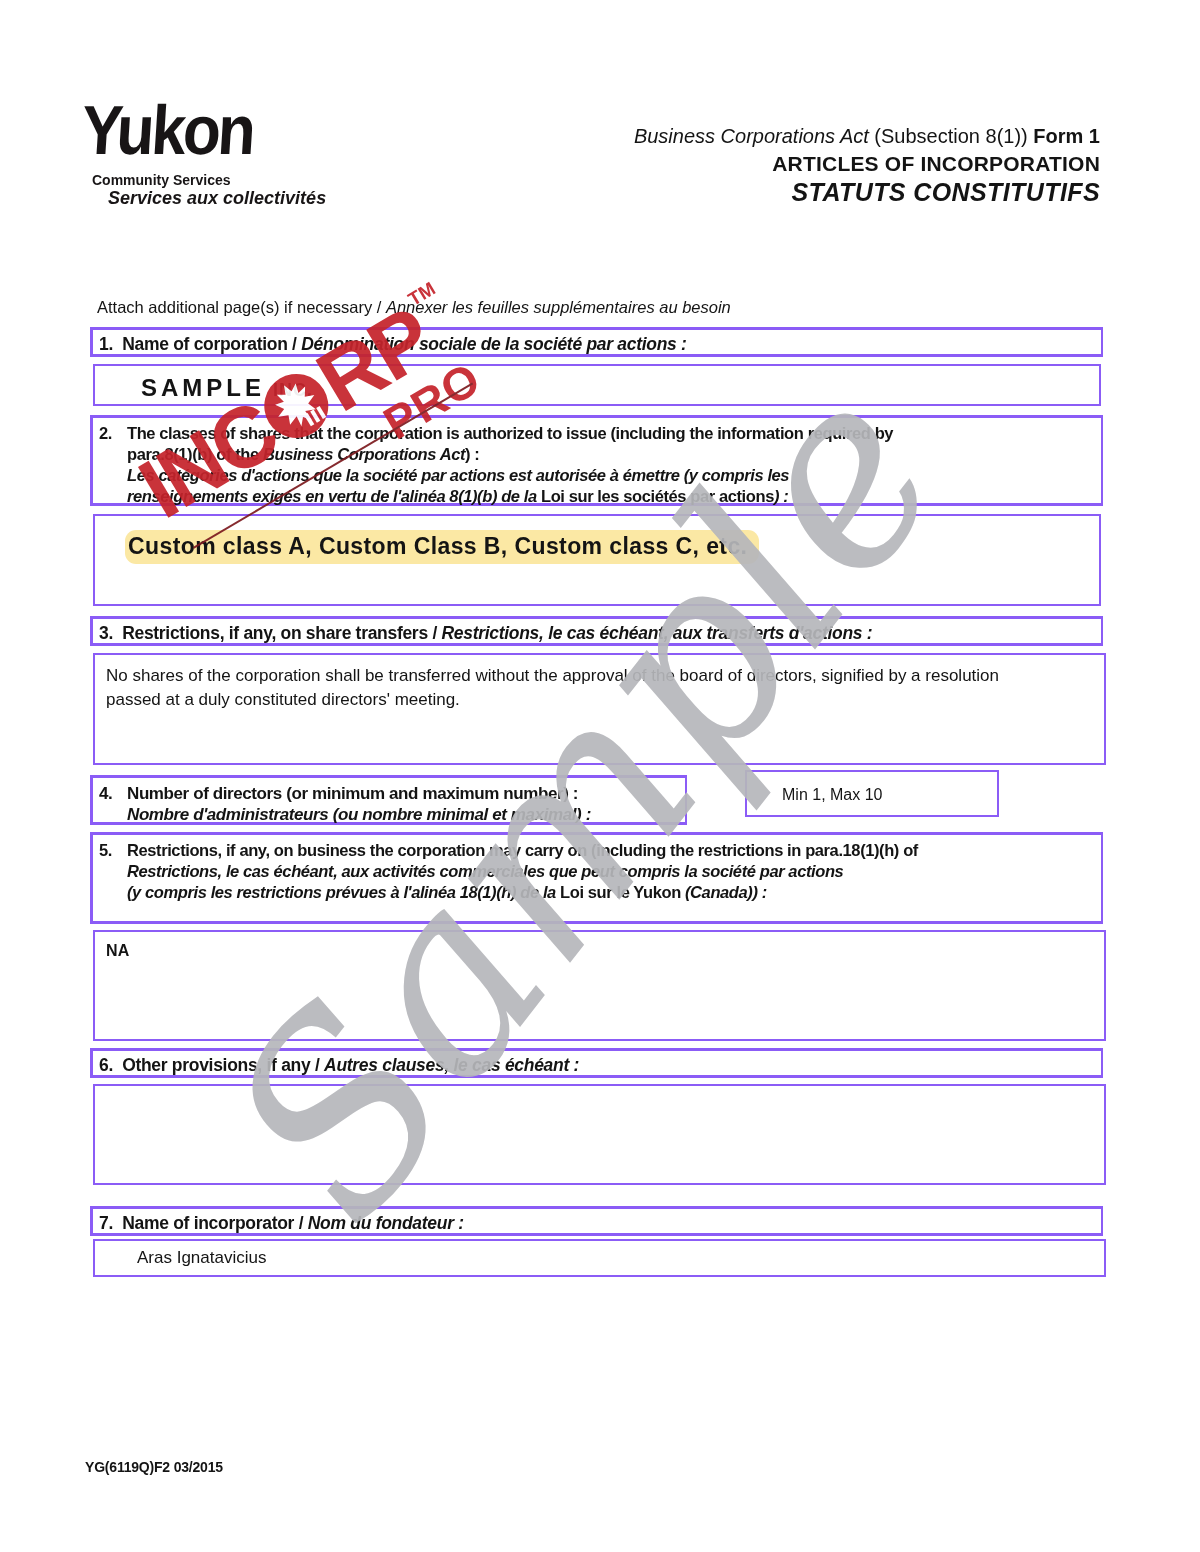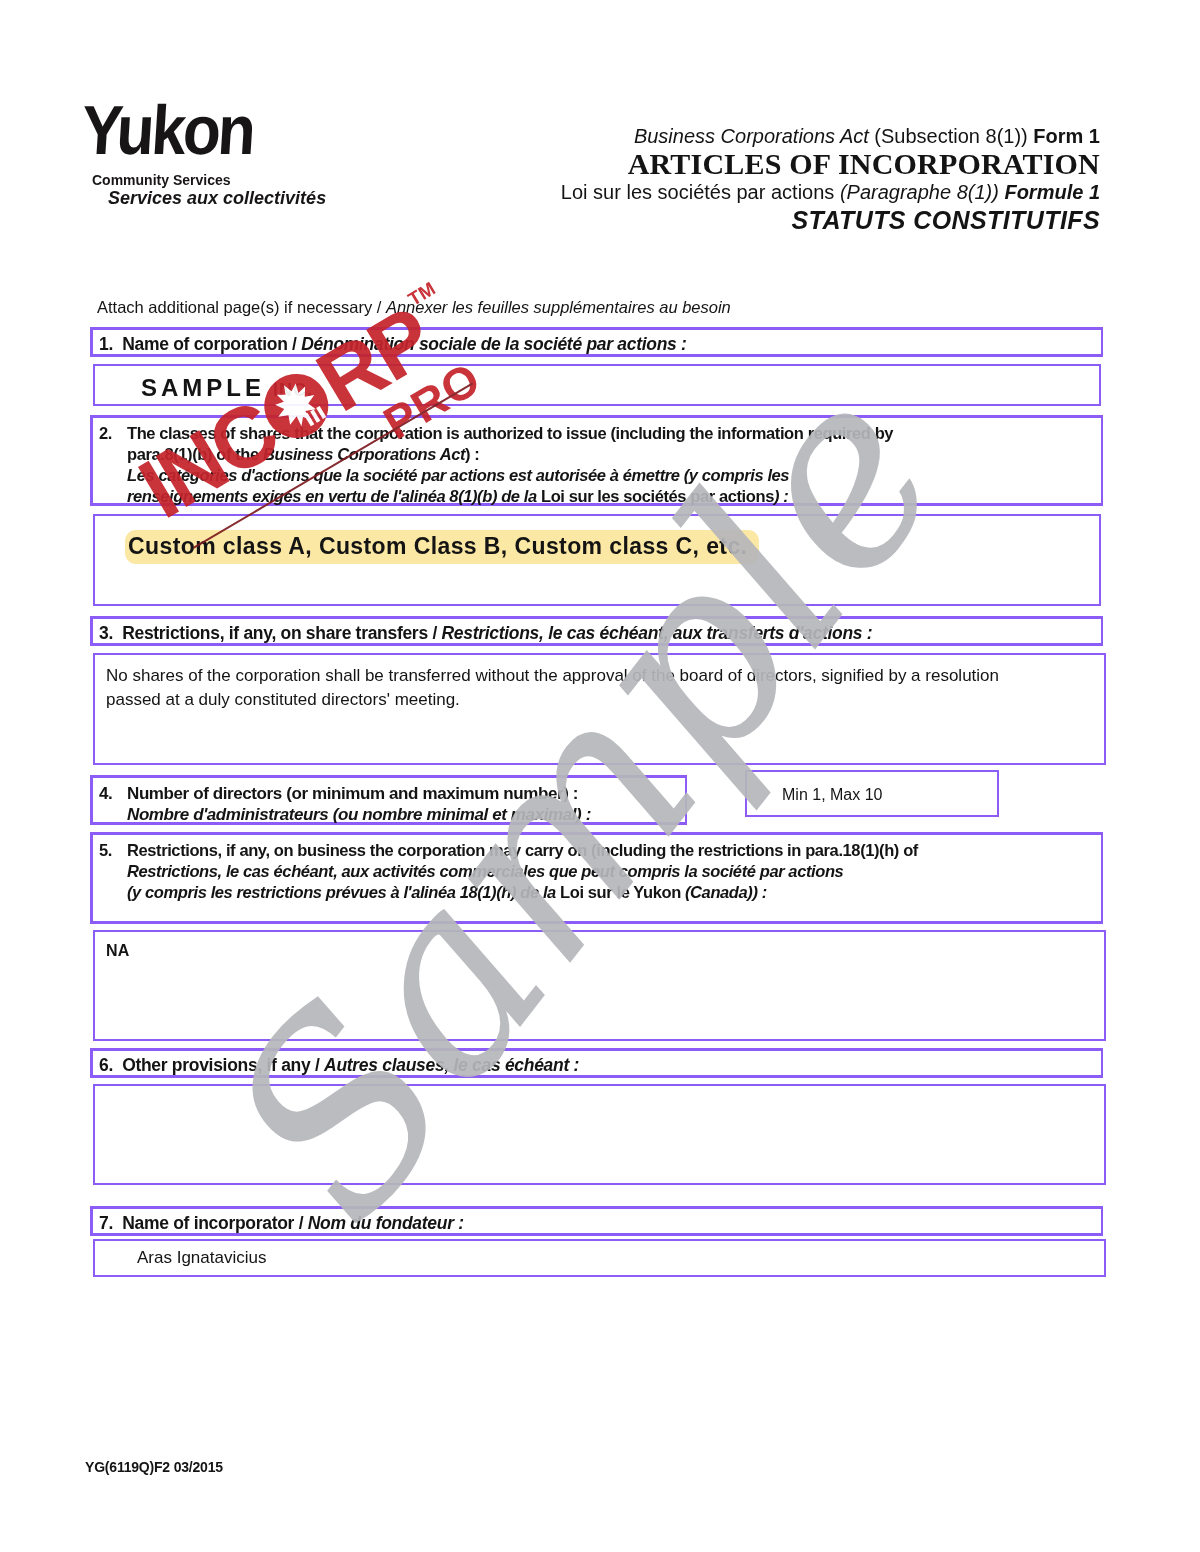--- a/index.html
+++ b/index.html
@@ -11,21 +11,21 @@
   .logo { position:absolute; left:84px; top:96px; }
   .logo-wordmark {
     font-weight:900; font-size:62px; letter-spacing:-3px; line-height:1;
     transform:scaleY(1.12) skewX(-4deg); transform-origin:left top; color:#181516;
   }
   .logo-dept-en { font-weight:bold; font-size:14px; margin-top:14px; margin-left:8px; color:#181516; }
   .logo-dept-fr { font-weight:bold; font-style:italic; font-size:18px; margin-left:24px; color:#181516; }
 
   .title-block { position:absolute; right:100px; top:122px; text-align:right; line-height:28px; white-space:nowrap; }
   .t-line1 { font-size:20px; }
-  .t-line2 { font-size:30px; font-weight:bold; letter-spacing:0.2px;font-family:Liberation Serif, serif; }
+  .t-line2 { font-size:21px; font-weight:bold; letter-spacing:0.2px; }
   .t-line3 { font-size:20px; }
   .t-line4 { font-size:25px; font-weight:bold; font-style:italic; letter-spacing:0.4px; }
   .it { font-style:italic; } .bd { font-weight:bold; }
 
   
   .attach-note { position:absolute; left:97px; top:298px; font-size:16.5px; }
 
   
   .box { position:absolute; box-sizing:border-box; border:2px solid #8b5cf6; background:#fff; }
   .hdrbox { border-width:3px 2px 3px 3px; }
@@ -85,21 +85,20 @@
 
   <div class="logo">
     <div class="logo-wordmark">Yukon</div>
     <div class="logo-dept-en">Community Services</div>
     <div class="logo-dept-fr">Services aux collectivités</div>
   </div>
 
   <div class="title-block">
     <div class="t-line1"><span class="it">Business Corporations Act</span><span> (Subsection 8(1)) </span><span class="bd">Form 1</span></div>
     <div class="t-line2">ARTICLES OF INCORPORATION</div>
-    <div class="t-line3"><span>Loi sur les sociétés par actions </span><span class="it">(Paragraphe 8(1)) </span><span class="bd it">Formule 1</span></div>
     <div class="t-line4">STATUTS CONSTITUTIFS</div>
   </div>
 
   <div class="attach-note"><span>Attach additional page(s) if necessary / </span><span class="it">Annexer les feuilles supplémentaires au besoin</span></div>
 
   <div class="box hdrbox" style="left:90px; top:327px; width:1013px; height:30px;">
     <div class="hdr-line"><span>1.</span>&nbsp;&nbsp;<span>Name of corporation / </span><span class="frl">Dénomination sociale de la société par actions :</span></div>
   </div>
   <div class="box" style="left:93px; top:364px; width:1008px; height:42px;">
     <div class="s1-val"><span class="s1-main">SAMPLE</span><span class="s1-sfx">INC.</span></div>

